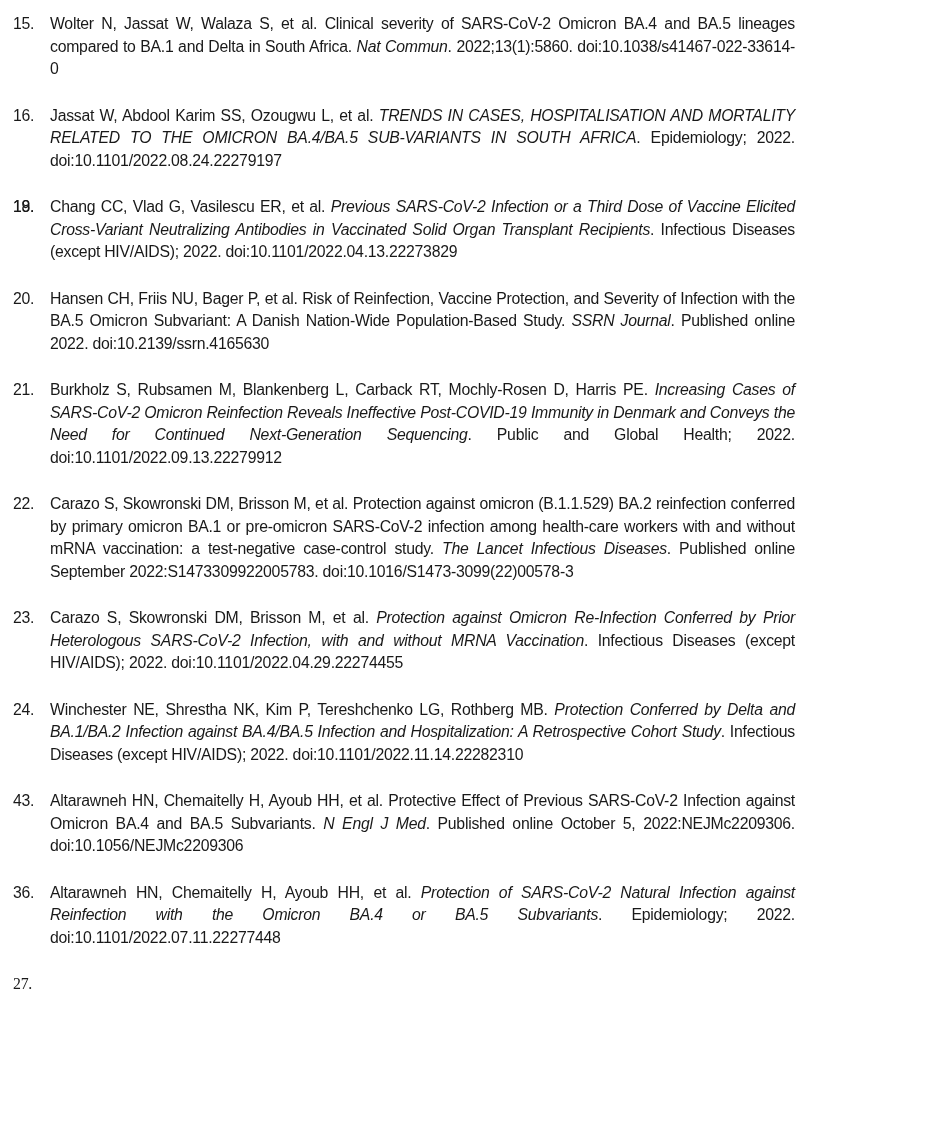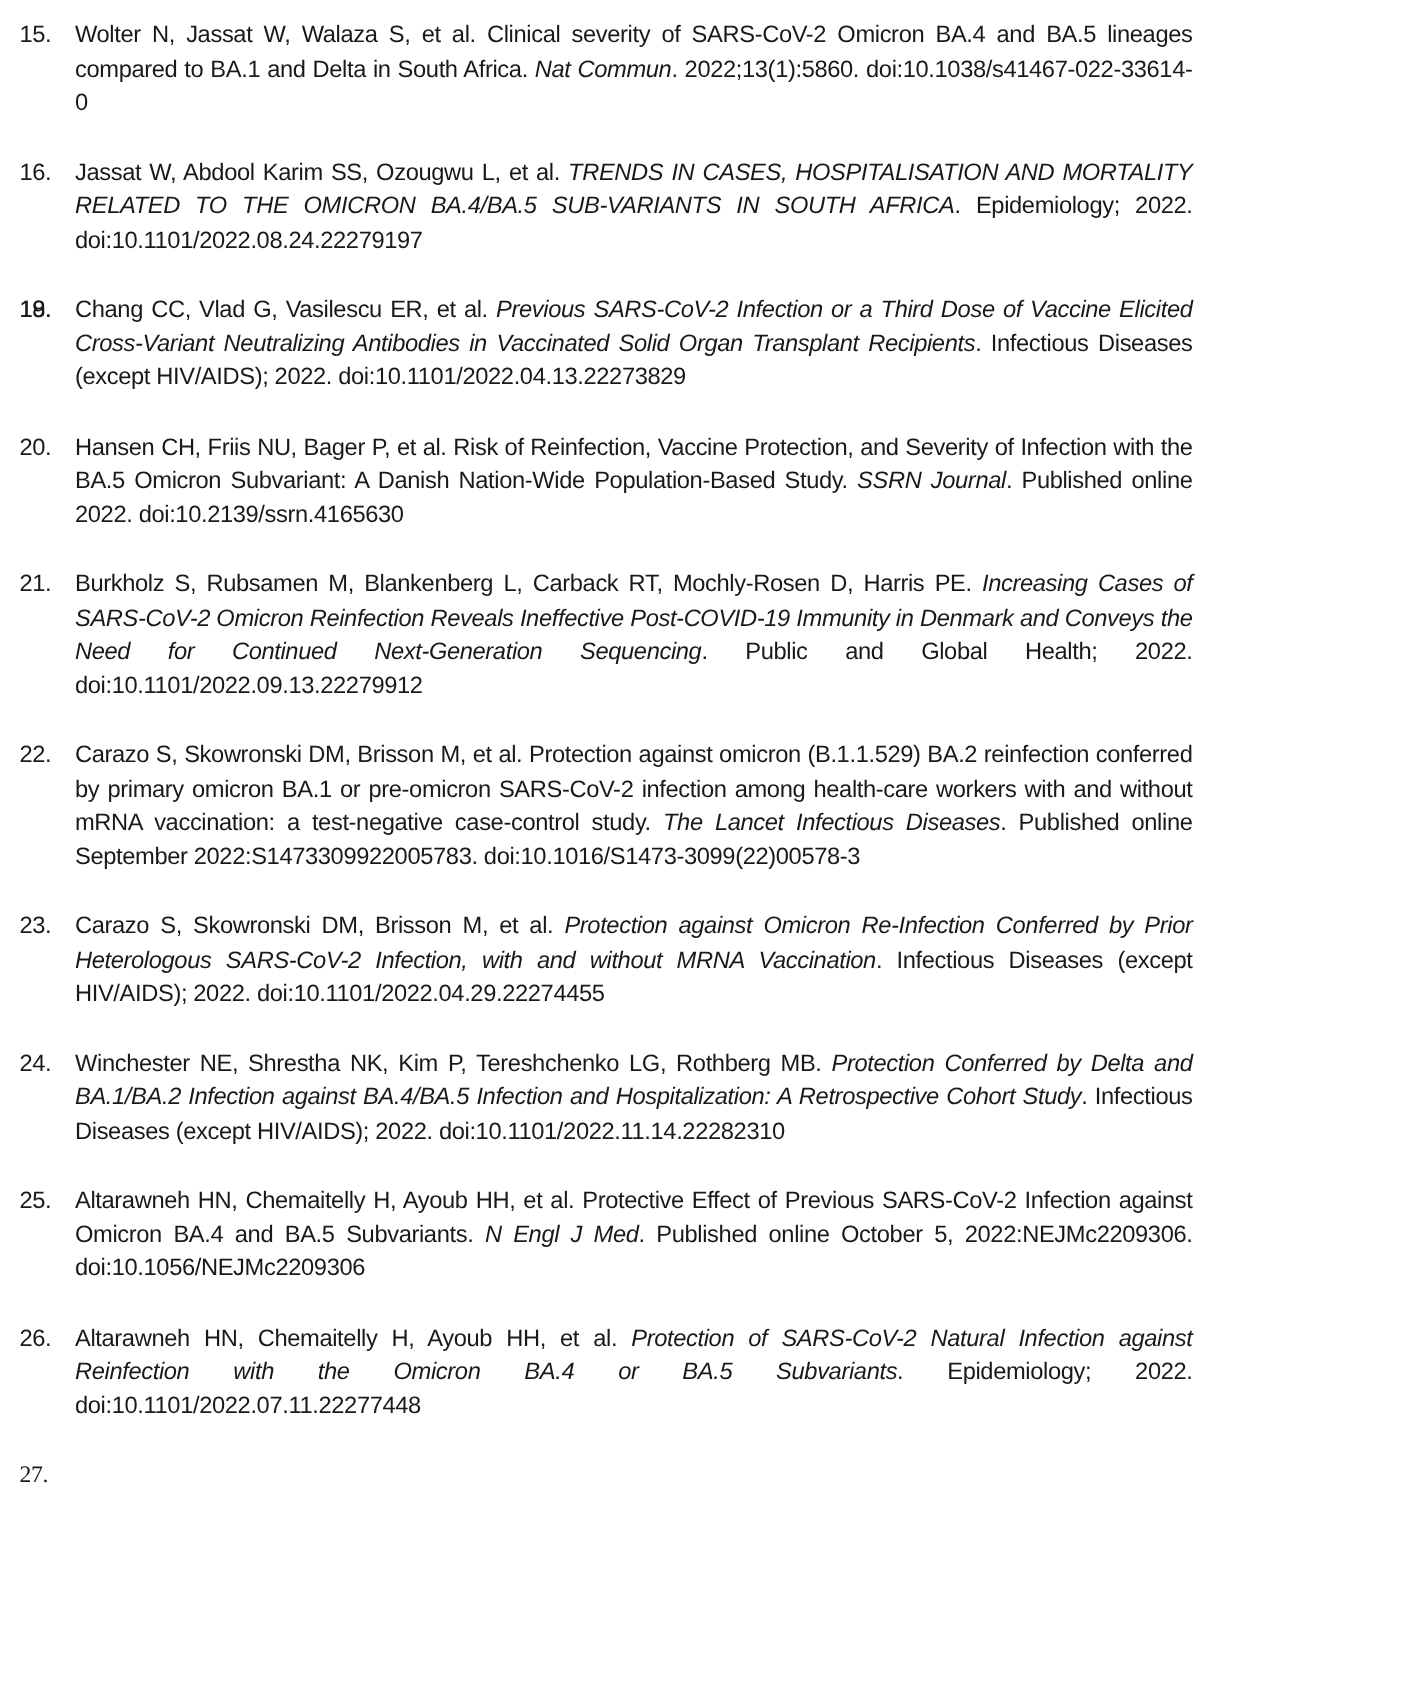--- a/index.html
+++ b/index.html
@@ -50,17 +50,17 @@
   <ol class="ref-list">
       <li class="ref"><span class="num">15.</span><span><span>Wolter N, Jassat W, Walaza S, et al. Clinical severity of SARS-CoV-2 Omicron BA.4 and BA.5 lineages compared to BA.1 and Delta in South Africa. </span><span class="it">Nat Commun</span><span>. 2022;13(1):5860. doi:10.1038/s41467-022-33614-0</span></span></li>
       <li class="ref"><span class="num">16.</span><span><span>Jassat W, Abdool Karim SS, Ozougwu L, et al. </span><span class="it">TRENDS IN CASES, HOSPITALISATION AND MORTALITY RELATED TO THE OMICRON BA.4/BA.5 SUB-VARIANTS IN SOUTH AFRICA</span><span>. Epidemiology; 2022. doi:10.1101/2022.08.24.22279197</span></span></li>
       <li class="ref"><span class="num">18.</span></li>
       <li class="ref"><span class="num">19.</span><span><span>Chang CC, Vlad G, Vasilescu ER, et al. </span><span class="it">Previous SARS-CoV-2 Infection or a Third Dose of Vaccine Elicited Cross-Variant Neutralizing Antibodies in Vaccinated Solid Organ Transplant Recipients</span><span>. Infectious Diseases (except HIV/AIDS); 2022. doi:10.1101/2022.04.13.22273829</span></span></li>
       <li class="ref"><span class="num">20.</span><span><span>Hansen CH, Friis NU, Bager P, et al. Risk of Reinfection, Vaccine Protection, and Severity of Infection with the BA.5 Omicron Subvariant: A Danish Nation-Wide Population-Based Study. </span><span class="it">SSRN Journal</span><span>. Published online 2022. doi:10.2139/ssrn.4165630</span></span></li>
       <li class="ref"><span class="num">21.</span><span><span>Burkholz S, Rubsamen M, Blankenberg L, Carback RT, Mochly-Rosen D, Harris PE. </span><span class="it">Increasing Cases of SARS-CoV-2 Omicron Reinfection Reveals Ineffective Post-COVID-19 Immunity in Denmark and Conveys the Need for Continued Next-Generation Sequencing</span><span>. Public and Global Health; 2022. doi:10.1101/2022.09.13.22279912</span></span></li>
       <li class="ref"><span class="num">22.</span><span><span>Carazo S, Skowronski DM, Brisson M, et al. Protection against omicron (B.1.1.529) BA.2 reinfection conferred by primary omicron BA.1 or pre-omicron SARS-CoV-2 infection among health-care workers with and without mRNA vaccination: a test-negative case-control study. </span><span class="it">The Lancet Infectious Diseases</span><span>. Published online September 2022:S1473309922005783. doi:10.1016/S1473-3099(22)00578-3</span></span></li>
       <li class="ref"><span class="num">23.</span><span><span>Carazo S, Skowronski DM, Brisson M, et al. </span><span class="it">Protection against Omicron Re-Infection Conferred by Prior Heterologous SARS-CoV-2 Infection, with and without MRNA Vaccination</span><span>. Infectious Diseases (except HIV/AIDS); 2022. doi:10.1101/2022.04.29.22274455</span></span></li>
       <li class="ref"><span class="num">24.</span><span><span>Winchester NE, Shrestha NK, Kim P, Tereshchenko LG, Rothberg MB. </span><span class="it">Protection Conferred by Delta and BA.1/BA.2 Infection against BA.4/BA.5 Infection and Hospitalization: A Retrospective Cohort Study</span><span>. Infectious Diseases (except HIV/AIDS); 2022. doi:10.1101/2022.11.14.22282310</span></span></li>
-      <li class="ref"><span class="num">25.</span><span><span>Altarawneh HN, Chemaitelly H, Ayoub HH, et al. Protective Effect of Previous SARS-CoV-2 Infection against Omicron BA.4 and BA.5 Subvariants. </span><span class="it">N Engl J Med</span><span>. Published online October 5, 2022:NEJMc2209306. doi:10.1056/NEJMc2209306</span></span></li>
-      <li class="ref"><span class="num">26.</span><span><span>Altarawneh HN, Chemaitelly H, Ayoub HH, et al. </span><span class="it">Protection of SARS-CoV-2 Natural Infection against Reinfection with the Omicron BA.4 or BA.5 Subvariants</span><span>. Epidemiology; 2022. doi:10.1101/2022.07.11.22277448</span></span></li>
+      <li class="ref"><span class="num">43.</span><span><span>Altarawneh HN, Chemaitelly H, Ayoub HH, et al. Protective Effect of Previous SARS-CoV-2 Infection against Omicron BA.4 and BA.5 Subvariants. </span><span class="it">N Engl J Med</span><span>. Published online October 5, 2022:NEJMc2209306. doi:10.1056/NEJMc2209306</span></span></li>
+      <li class="ref"><span class="num">36.</span><span><span>Altarawneh HN, Chemaitelly H, Ayoub HH, et al. </span><span class="it">Protection of SARS-CoV-2 Natural Infection against Reinfection with the Omicron BA.4 or BA.5 Subvariants</span><span>. Epidemiology; 2022. doi:10.1101/2022.07.11.22277448</span></span></li>
       <li class="ref"><span class="num">27.</span></li>
     </ol>
 </div>
 
 </body></html>

